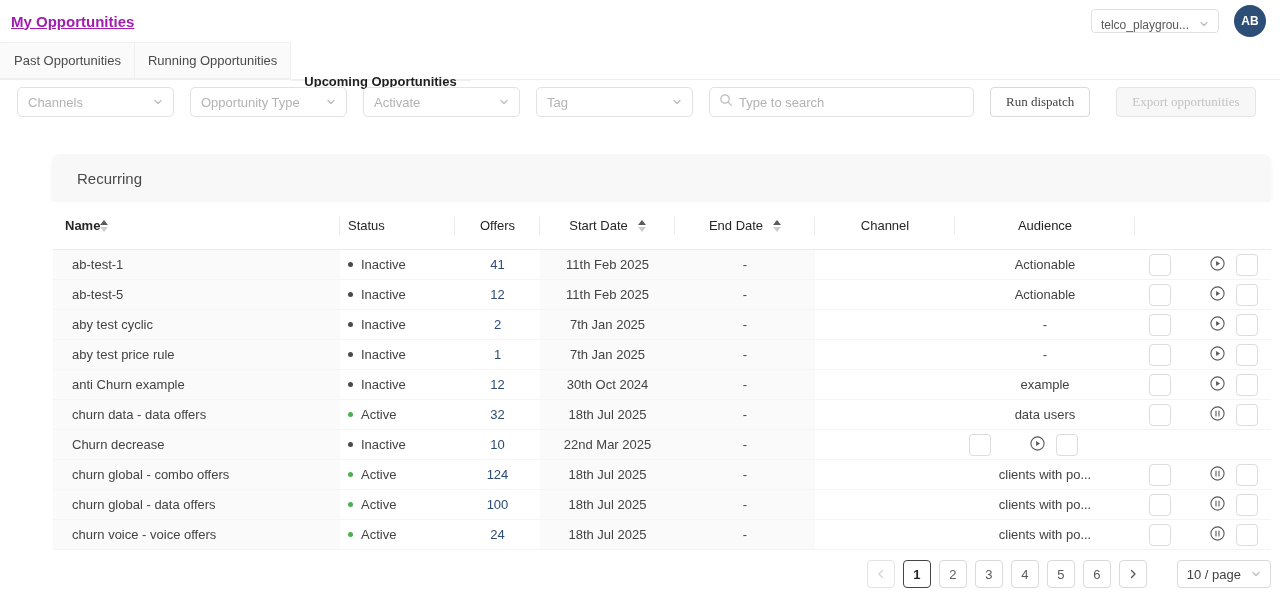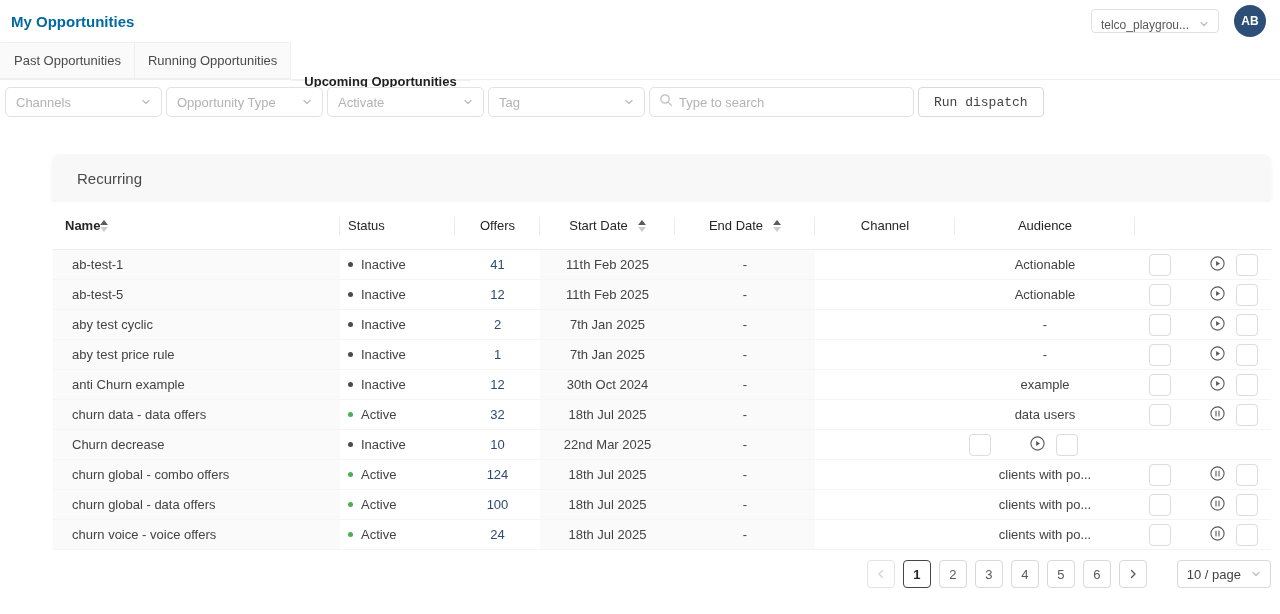--- a/index.html
+++ b/index.html
@@ -2,49 +2,49 @@
 <html><head>
 <meta charset="utf-8">
 <style>
   * { margin:0; padding:0; box-sizing:border-box; }
   html,body { width:1280px; height:614px; background:#fff; overflow:hidden;
     font-family:"Liberation Sans", sans-serif; color:#434343; }
 
   
   .topbar { height:42px; display:flex; align-items:center; justify-content:space-between;
     padding:0 14px 0 11px; background:#fff; }
-  .page-title { font-size:15px; font-weight:700; color:#0369a1; }
+  .page-title { font-size:15px; font-weight:700; color:#a21caf;text-decoration:underline; }
   .topbar-right { display:flex; align-items:center; gap:15px; }
   .workspace-select { display:flex; align-items:flex-end; gap:10px; height:24px;
     border:1px solid #e1e1e1; border-radius:4px; padding:0 9px; font-size:12px;
     color:#595959; background:#fff; cursor:pointer; }
   .avatar { width:32px; height:32px; border-radius:50%; background:#2d4e77; color:#fff;
     font-size:12px; font-weight:700; display:flex; align-items:center; justify-content:center; }
 
   
   .tabbar { display:flex; border-bottom:1px solid #efefef; background:#fff; height:38px; }
   .tab { display:flex; align-items:center; padding:0 13px; font-size:13px; color:#4b4b4b;
     background:#fafafa; border:1px solid #f0f0f0; border-left-width:0; cursor:pointer; }
   .tab:first-child { border-left-width:1px; border-left-color:transparent; }
   .tab.active { background:#fff; color:#1f1f1f; font-weight:700; border-bottom-color:#fff;
     margin-bottom:-1px;margin-top:38px; }
 
   
-  .filterbar { display:flex; padding:7px 5px; gap:4px; }
+  .filterbar { display:flex; padding:7px 17px; gap:16px; }
   .select { width:157px; height:30px; border:1px solid #e2e2e2; border-radius:5px;
     display:flex; align-items:center; justify-content:space-between; padding:0 10px;
     background:#fff; cursor:pointer; }
   .select .ph { font-size:13px; color:#b3b3b3; }
   .searchbox { width:265px; height:30px; border:1px solid #e2e2e2; border-radius:5px;
     display:flex; align-items:center; padding:0 9px; gap:6px; background:#fff; }
   .searchbox input { border:none; outline:none; flex:1; font-size:13px;
     font-family:"Liberation Sans", sans-serif; color:#434343; background:transparent; }
   .searchbox input::placeholder { color:#b3b3b3; }
   .btn { height:30px; padding:0 15px; border-radius:4px; font-size:13px;
-    font-family:Liberation Mono, monospace; cursor:pointer; }
+    font-family:Liberation Serif, serif; cursor:pointer; }
   .btn-default { background:#fff; border:1px solid #d9d9d9; color:#434343; }
   .btn-disabled { background:#f7f7f7; border:1px solid #e5e5e5; color:#c3c3c3;
     margin-left:10px; cursor:not-allowed; }
 
   
   .section-header { margin:30px 9px 0 52px; height:48px; background:#f8f8f8;
     border-radius:8px; display:flex; align-items:center; padding-left:25px;
     font-size:15px; color:#4a4a4a; box-shadow:0 3px 5px -1px rgba(0,0,0,.08); }
 
   
@@ -142,20 +142,21 @@
           </svg></span>
       </div></span>
   <div class="searchbox">
     <span class="icon"><svg width="14" height="14" viewBox="0 0 14 14" fill="none" stroke="#bdbdbd" stroke-width="1.2" stroke-linecap="round">
           <circle cx="6" cy="6" r="4.2"></circle>
           <path d="M9.2 9.2 L12.4 12.4"></path>
         </svg></span>
     <input type="text" placeholder="Type to search" style="">
   </div>
   <button class="btn btn-default">Run dispatch</button>
+  <button class="btn btn-disabled">Export opportunities</button>
 </div>
 
 <div class="section-header">
   <span>Recurring</span>
 </div>
 
 <div class="table">
   <div class="thead" id="thead">
       <div class="th col-name sortable">
         <span class="th-label">Name</span>

